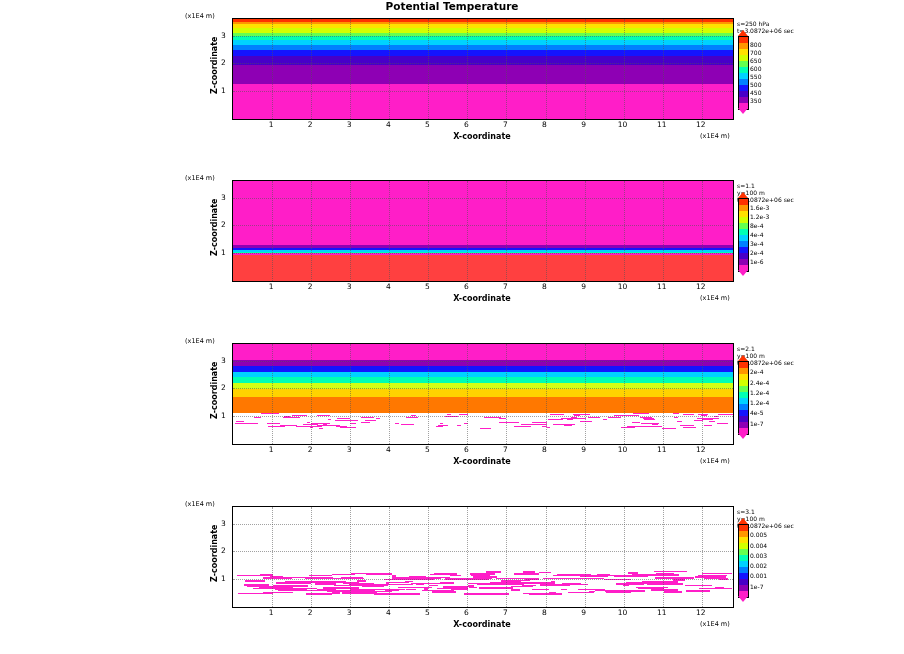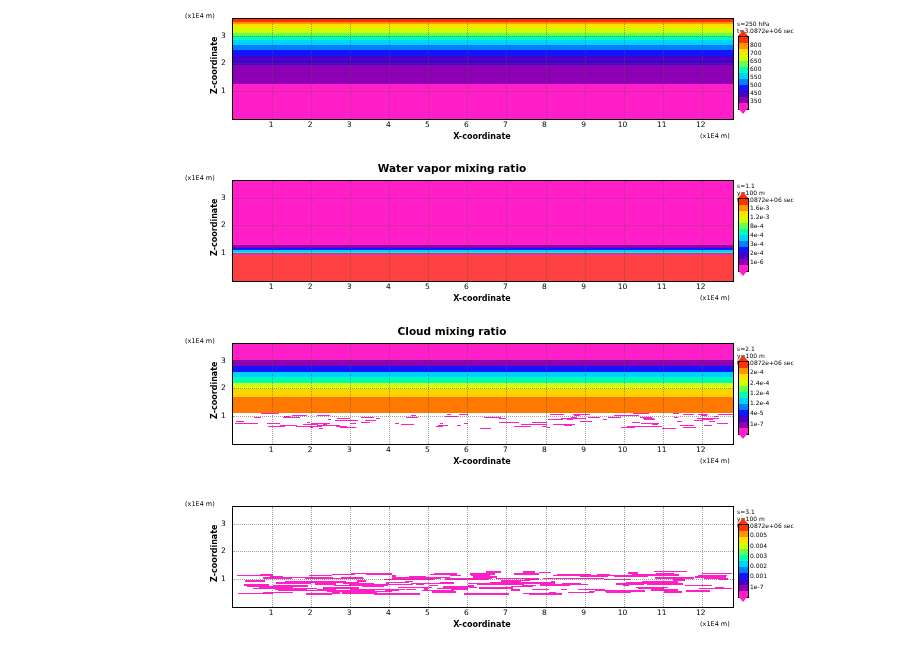--- a/index.html
+++ b/index.html
@@ -22,20 +22,21 @@
   .meta{position:absolute;font-size:6px;color:#000;white-space:nowrap;line-height:7px;}
   .arrow-up{position:absolute;width:0;height:0;border-left:5.5px solid transparent;border-right:5.5px solid transparent;}
   .arrow-dn{position:absolute;width:0;height:0;border-left:5.5px solid transparent;border-right:5.5px solid transparent;}
   .noise{position:absolute;left:0;width:100%;}
 </style>
 </head>
 <body>
 
 <div id="figure-root">
     <div class="panel" style="top:0px;">
+      <div class="title" style="top:0px;">Potential Temperature</div>
       <div class="unit" style="left:185px;top:12px;">(x1E4 m)</div>
       <div class="plot" style="left:232px;top:18px;width:500px;height:100px;">
         <div class="bands">
           <div class="band" style="top:64.44px;height:36.16px;background:#ff1ec8;"></div>
           <div class="band" style="top:45.83px;height:19.21px;background:#8e00b4;"></div>
           <div class="band" style="top:36.67px;height:9.77px;background:#4800c8;"></div>
           <div class="band" style="top:30.56px;height:6.71px;background:#1414ff;"></div>
           <div class="band" style="top:25.00px;height:6.16px;background:#0080ff;"></div>
           <div class="band" style="top:20.56px;height:5.04px;background:#00d2ff;"></div>
           <div class="band" style="top:16.67px;height:4.49px;background:#00ffb4;"></div>
@@ -102,21 +103,20 @@
       <div class="clab" style="left:750px;top:44.0px;">800</div>
       <div class="clab" style="left:750px;top:52.0px;">700</div>
       <div class="clab" style="left:750px;top:60.0px;">650</div>
       <div class="clab" style="left:750px;top:68.0px;">600</div>
       <div class="clab" style="left:750px;top:76.0px;">550</div>
       <div class="clab" style="left:750px;top:84.0px;">500</div>
       <div class="clab" style="left:750px;top:92.0px;">450</div>
       <div class="clab" style="left:750px;top:100.0px;">350</div>
     </div>
     <div class="panel" style="top:162px;">
-      <div class="title" style="top:0px;">Water vapor mixing ratio</div>
       <div class="unit" style="left:185px;top:12px;">(x1E4 m)</div>
       <div class="plot" style="left:232px;top:18px;width:500px;height:100px;">
         <div class="bands">
           <div class="band" style="top:73.61px;height:26.99px;background:#ff4040;"></div>
           <div class="band" style="top:71.67px;height:2.54px;background:#ff1ec8;"></div>
           <div class="band" style="top:70.00px;height:2.27px;background:#00ffb4;"></div>
           <div class="band" style="top:68.33px;height:2.27px;background:#00d2ff;"></div>
           <div class="band" style="top:66.11px;height:2.82px;background:#1414ff;"></div>
           <div class="band" style="top:63.89px;height:2.82px;background:#8e00b4;"></div>
           <div class="band" style="top:0.00px;height:64.49px;background:#ff1ec8;"></div>
@@ -178,21 +178,20 @@
       <div class="arrow-dn" style="left:737.5px;top:108px;border-top:6px solid #ff1ec8;"></div>
       <div class="clab" style="left:750px;top:45.0px;">1.6e-3</div>
       <div class="clab" style="left:750px;top:54.0px;">1.2e-3</div>
       <div class="clab" style="left:750px;top:63.0px;">8e-4</div>
       <div class="clab" style="left:750px;top:72.0px;">4e-4</div>
       <div class="clab" style="left:750px;top:81.0px;">3e-4</div>
       <div class="clab" style="left:750px;top:90.0px;">2e-4</div>
       <div class="clab" style="left:750px;top:99.0px;">1e-6</div>
     </div>
     <div class="panel" style="top:325px;">
-      <div class="title" style="top:0px;">Cloud mixing ratio</div>
       <div class="unit" style="left:185px;top:12px;">(x1E4 m)</div>
       <div class="plot" style="left:232px;top:18px;width:500px;height:100px;">
         <div class="bands">
           <div class="band" style="top:68.89px;height:31.71px;background:#ffffff;"></div>
           <div class="band" style="top:52.22px;height:17.27px;background:#ff7800;"></div>
           <div class="band" style="top:44.44px;height:8.38px;background:#ffd200;"></div>
           <div class="band" style="top:38.89px;height:6.16px;background:#d2ff14;"></div>
           <div class="band" style="top:32.78px;height:6.71px;background:#00ffb4;"></div>
           <div class="band" style="top:27.22px;height:6.16px;background:#00d2ff;"></div>
           <div class="band" style="top:21.67px;height:6.16px;background:#1414ff;"></div>

